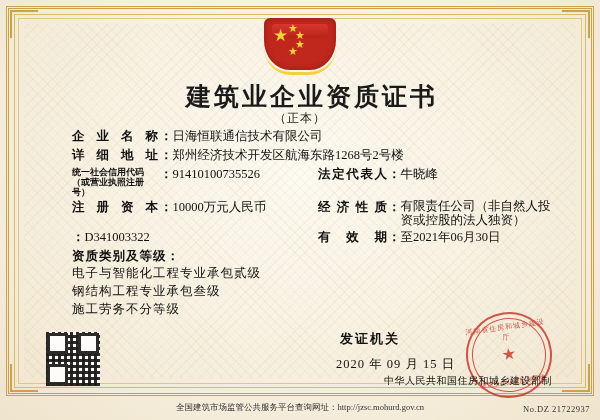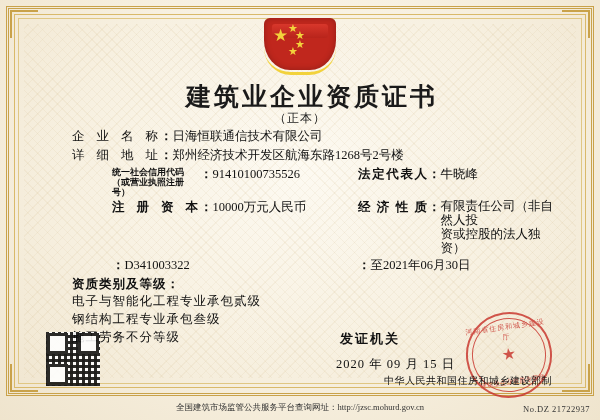--- a/index.html
+++ b/index.html
@@ -79,26 +79,26 @@
     position:absolute;left:0;right:0;top:110px;text-align:center;
     font-size:12px;color:#222;letter-spacing:1px;
   }
 
   .body{
     position:absolute;left:72px;right:46px;top:128px;
     font-size:12.5px;color:#111;line-height:17px;
   }
   .row{display:flex;align-items:flex-start;margin-bottom:2px;}
   .lbl{
-    width:88px;flex:0 0 88px;font-weight:normal;letter-spacing:2px;
+    width:88px;flex:0 0 88px;font-weight:bold;letter-spacing:2px;
     text-align:justify; text-align-last:justify;
   }
   .colon{flex:0 0 8px;font-weight:bold;}
   .val{flex:1 1 auto;}
-  .two-col{display:flex;width:100%;margin-left:40px;}
+  .two-col{display:flex;width:100%;}
   .two-col .left{flex:0 0 246px;display:flex;}
   .two-col .right{flex:1 1 auto;display:flex;}
   .lbl-s{width:88px;flex:0 0 88px;font-weight:bold;letter-spacing:2px;text-align:justify;text-align-last:justify;}
   .lbl-m{width:70px;flex:0 0 70px;font-weight:bold;letter-spacing:1px;text-align:justify;text-align-last:justify;}
   .small2{font-size:9px;line-height:10px;}
   .lbl-two-line{
     width:88px;flex:0 0 88px;font-weight:bold;font-size:9px;line-height:10px;
     padding-top:1px;
   }
   .stack{display:flex;flex-direction:column;line-height:14px;}
@@ -246,20 +246,21 @@
       </div>
     </div>
 
     <div class="row">
       <div class="two-col">
         <div class="left">
           <span class="colon">：</span>
           <span class="val">D341003322</span>
         </div>
         <div class="right">
+          <span class="lbl-m">有效期</span>
           <span class="colon">：</span>
           <span class="val">至2021年06月30日</span>
         </div>
       </div>
     </div>
 
     <div class="grades">
       <div class="grades-label">资质类别及等级：</div>
       <div class="grade-line">电子与智能化工程专业承包贰级</div>
       <div class="grade-line">钢结构工程专业承包叁级</div>

